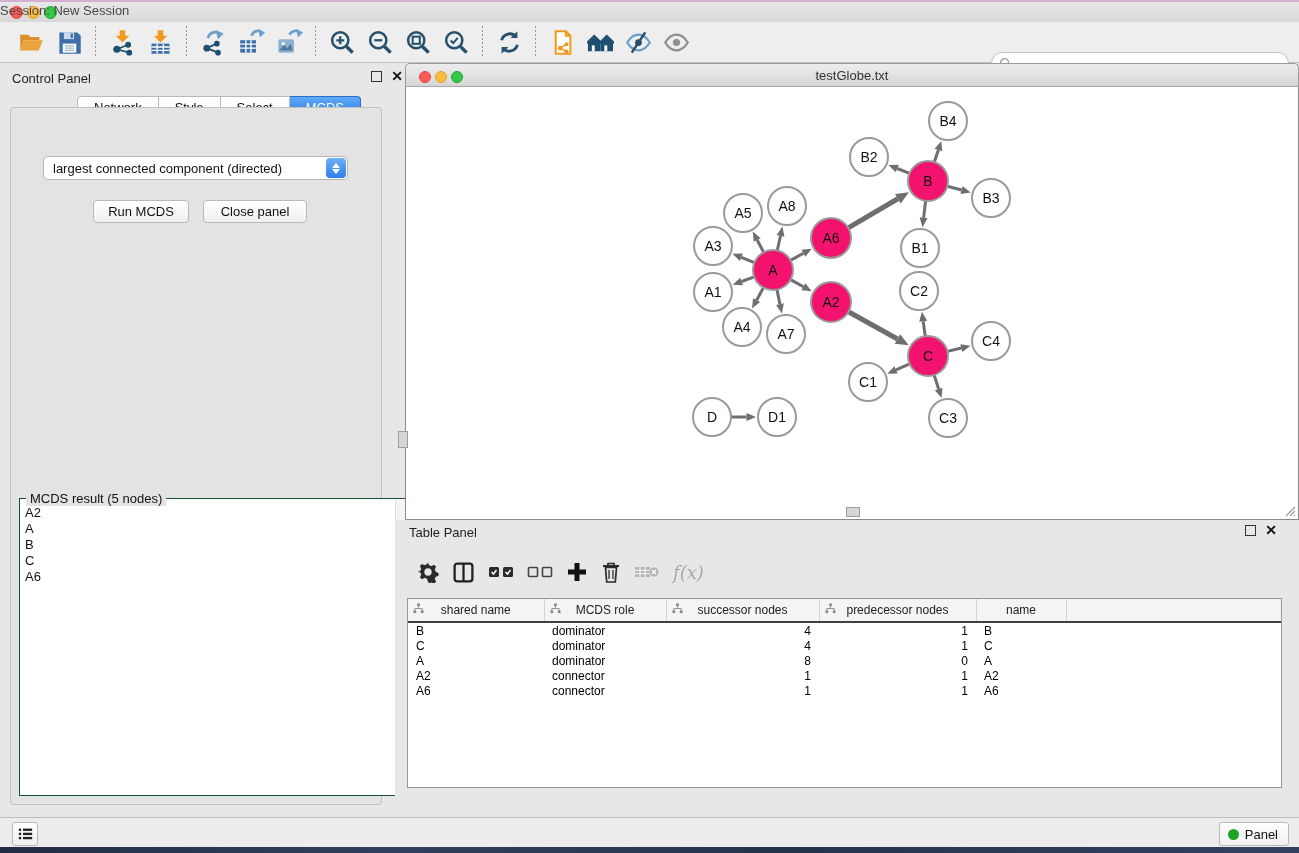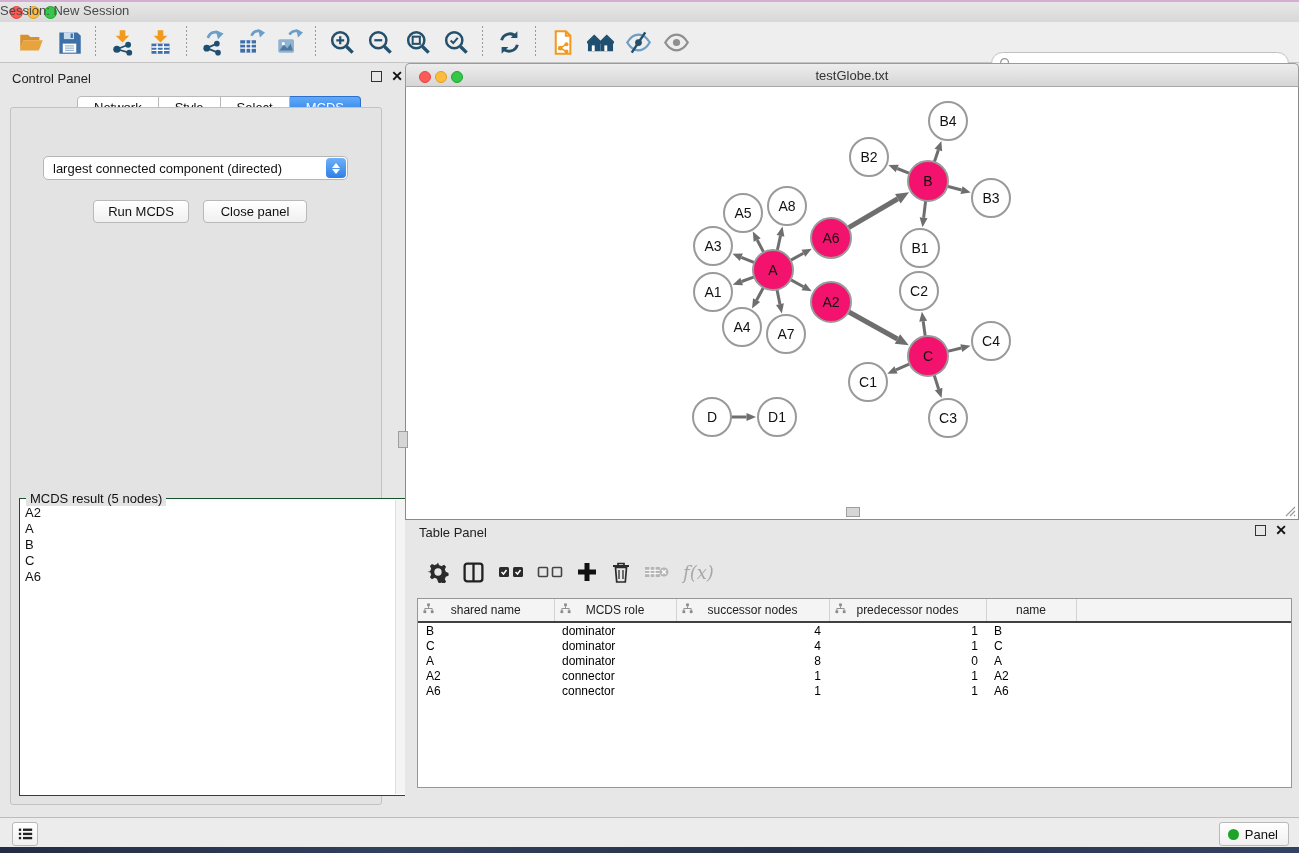--- a/index.html
+++ b/index.html
@@ -63,21 +63,21 @@
     border-radius:5px 5px 0 0;box-sizing:border-box;}
   #net-titlebar .tl{top:7px;width:10px;height:10px;}
   #net-title{position:absolute;top:4px;width:100%;text-align:center;font-size:13px;color:#333;}
   #net-canvas{position:absolute;left:0;top:24px;width:894px;height:433px;background:#fff;
     border:1px solid #8a8a8a;border-top:none;box-sizing:border-box;}
   #graph-svg{position:absolute;left:0;top:0;}
   .vthumb{position:absolute;left:-7px;top:368px;width:8px;height:15px;background:#d6d6d6;border:1px solid #9e9e9e;}
   .hthumb{position:absolute;left:440px;bottom:2px;width:12px;height:8px;background:#d6d6d6;border:1px solid #9e9e9e;}
   #resize-grip{position:absolute;right:2px;bottom:2px;width:14px;height:14px;}
   
-  #table-panel{left:405px;top:520px;width:894px;height:297px;background:#e7e7e7;box-sizing:border-box;}
+  #table-panel{left:395px;top:520px;width:894px;height:297px;background:#e7e7e7;box-sizing:border-box;}
   #tp-title{position:absolute;left:14px;top:5px;font-size:13px;color:#222;}
   #tp-toolbar{position:absolute;left:12px;top:28px;right:10px;height:48px;display:flex;align-items:center;gap:13px;padding-left:10px;}
   .tp-icon{display:flex;align-items:center;justify-content:center;}
   #fx-label{font-family:"DejaVu Serif",serif;font-style:italic;font-size:18px;color:#a8a8a8;}
   #tbl-wrap{position:absolute;left:12px;top:78px;width:873px;height:188px;background:#fff;border:1px solid #979797;overflow:hidden;}
   table.ctable{border-collapse:collapse;table-layout:fixed;width:100%;font-size:12px;color:#000;}
   table.ctable th{height:20px;background:#f4f4f4;border-bottom:2px solid #404040;border-right:1px solid #d2d2d2;
     font-weight:normal;font-size:12px;color:#222;position:relative;text-align:center;}
   table.ctable th .hic{position:absolute;left:5px;top:4px;}
   table.ctable td{height:15px;padding:0 8px;border:none;white-space:nowrap;overflow:hidden;}

